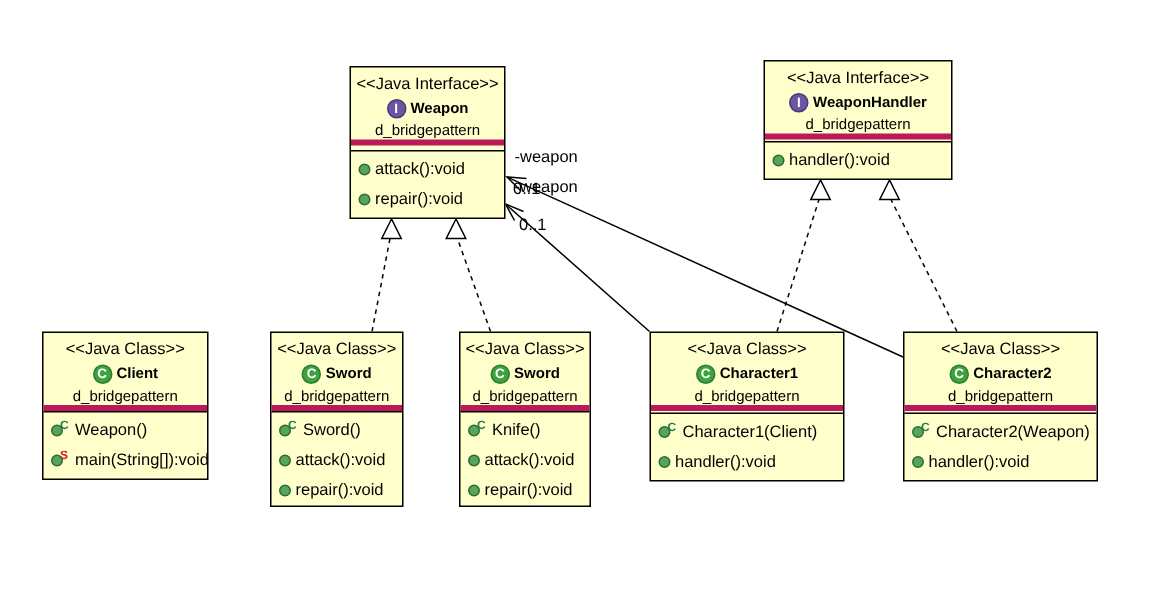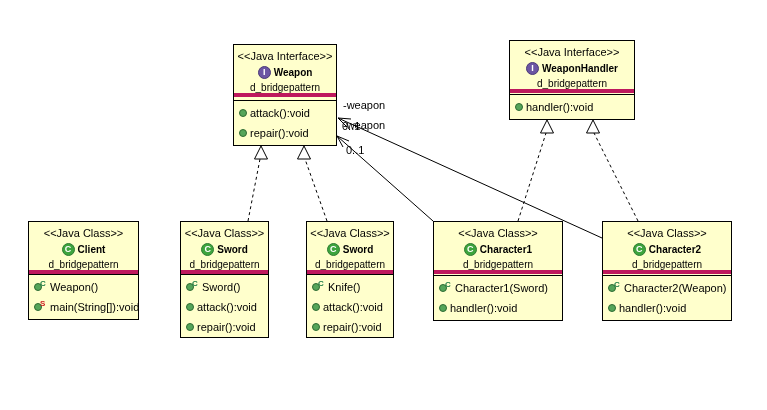--- a/index.html
+++ b/index.html
@@ -240,21 +240,21 @@
         <span class="cicon cls">C</span>
         <span class="cname">Character1</span>
       </div>
       <div class="pkg">d_bridgepattern</div>
     </div>
     <div class="attrs"></div>
     <div class="methods">
       <div class="m">
         <span class="dot"></span>
         <sup class="mod mod-c">C</sup>
-        <span class="mlabel">Character1(Sword)</span>
+        <span class="mlabel">Character1(Client)</span>
       </div>
       <div class="m">
         <span class="dot"></span>
         <span class="mlabel">handler():void</span>
       </div>
     </div>
   </div>
 
   <div class="uml-box" style="left:602px;top:221px;width:130px;height:100px;">
     <div class="hdr">

